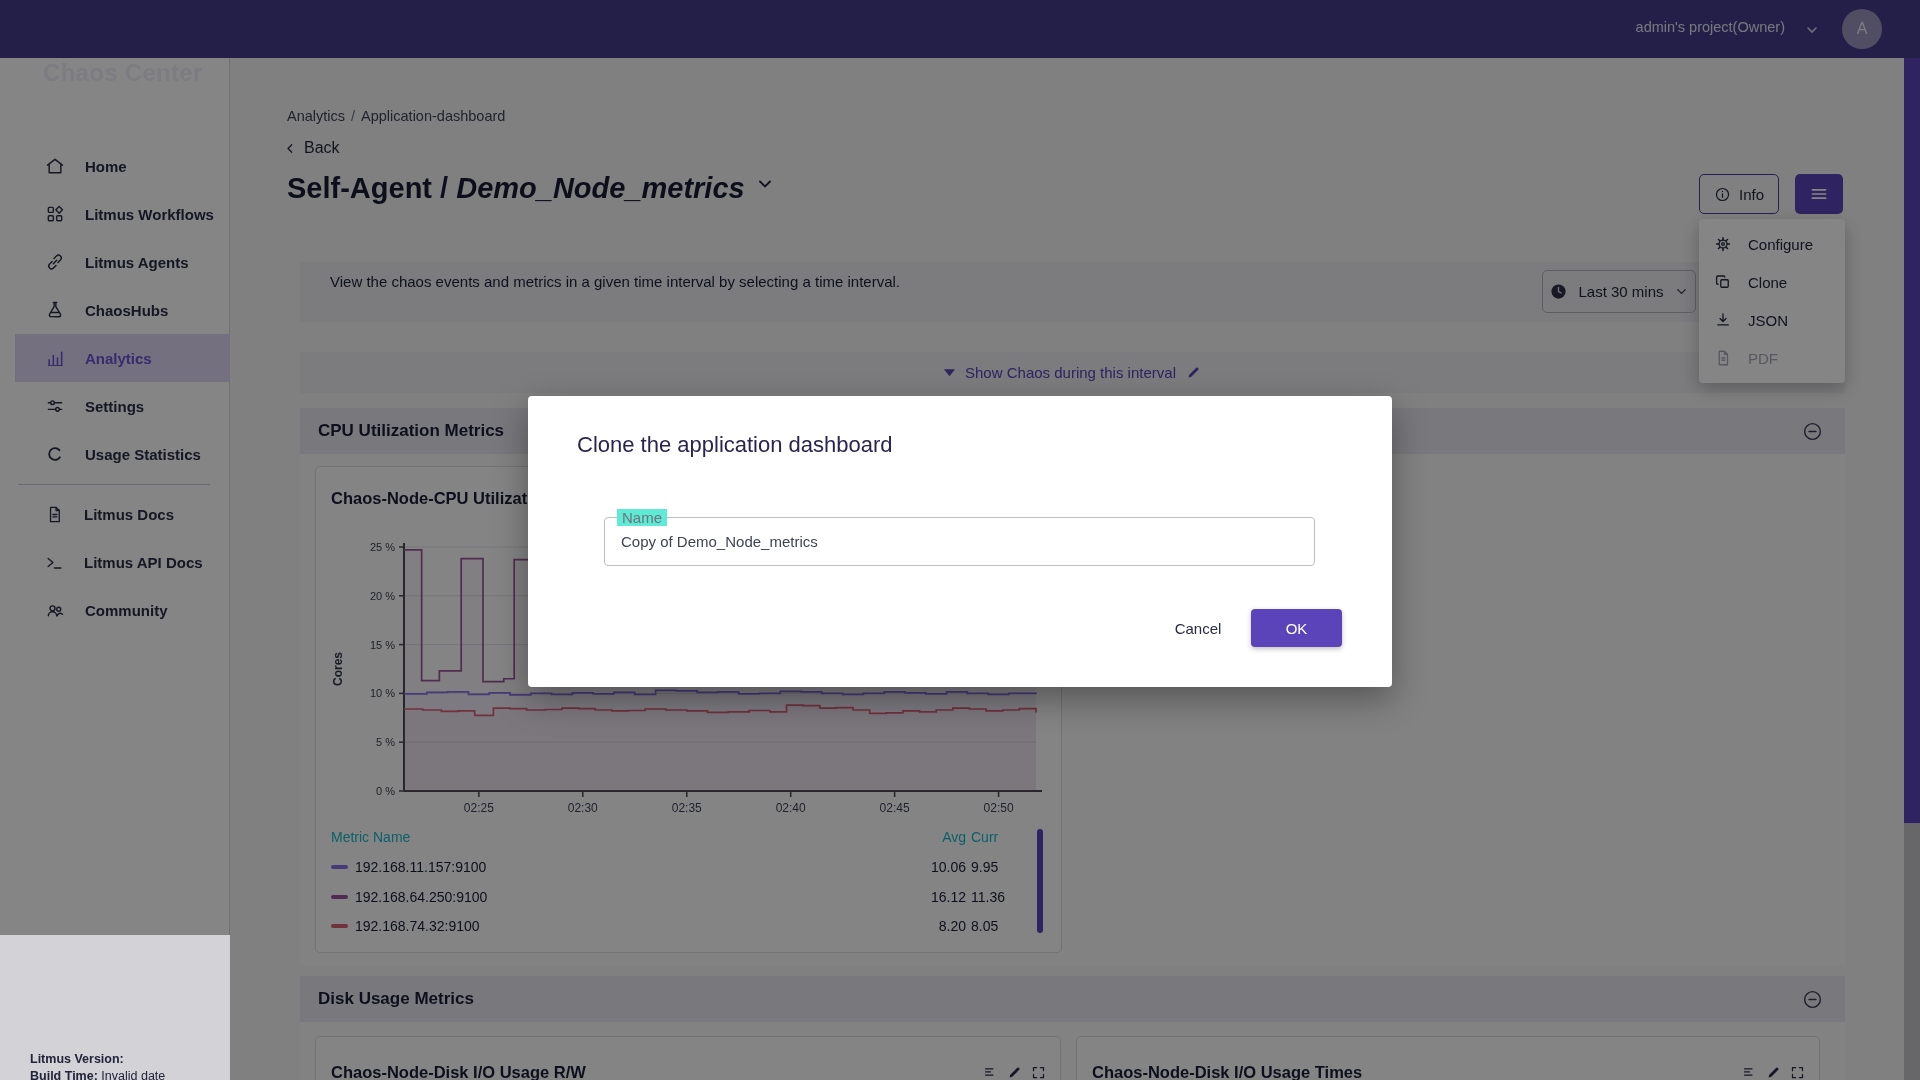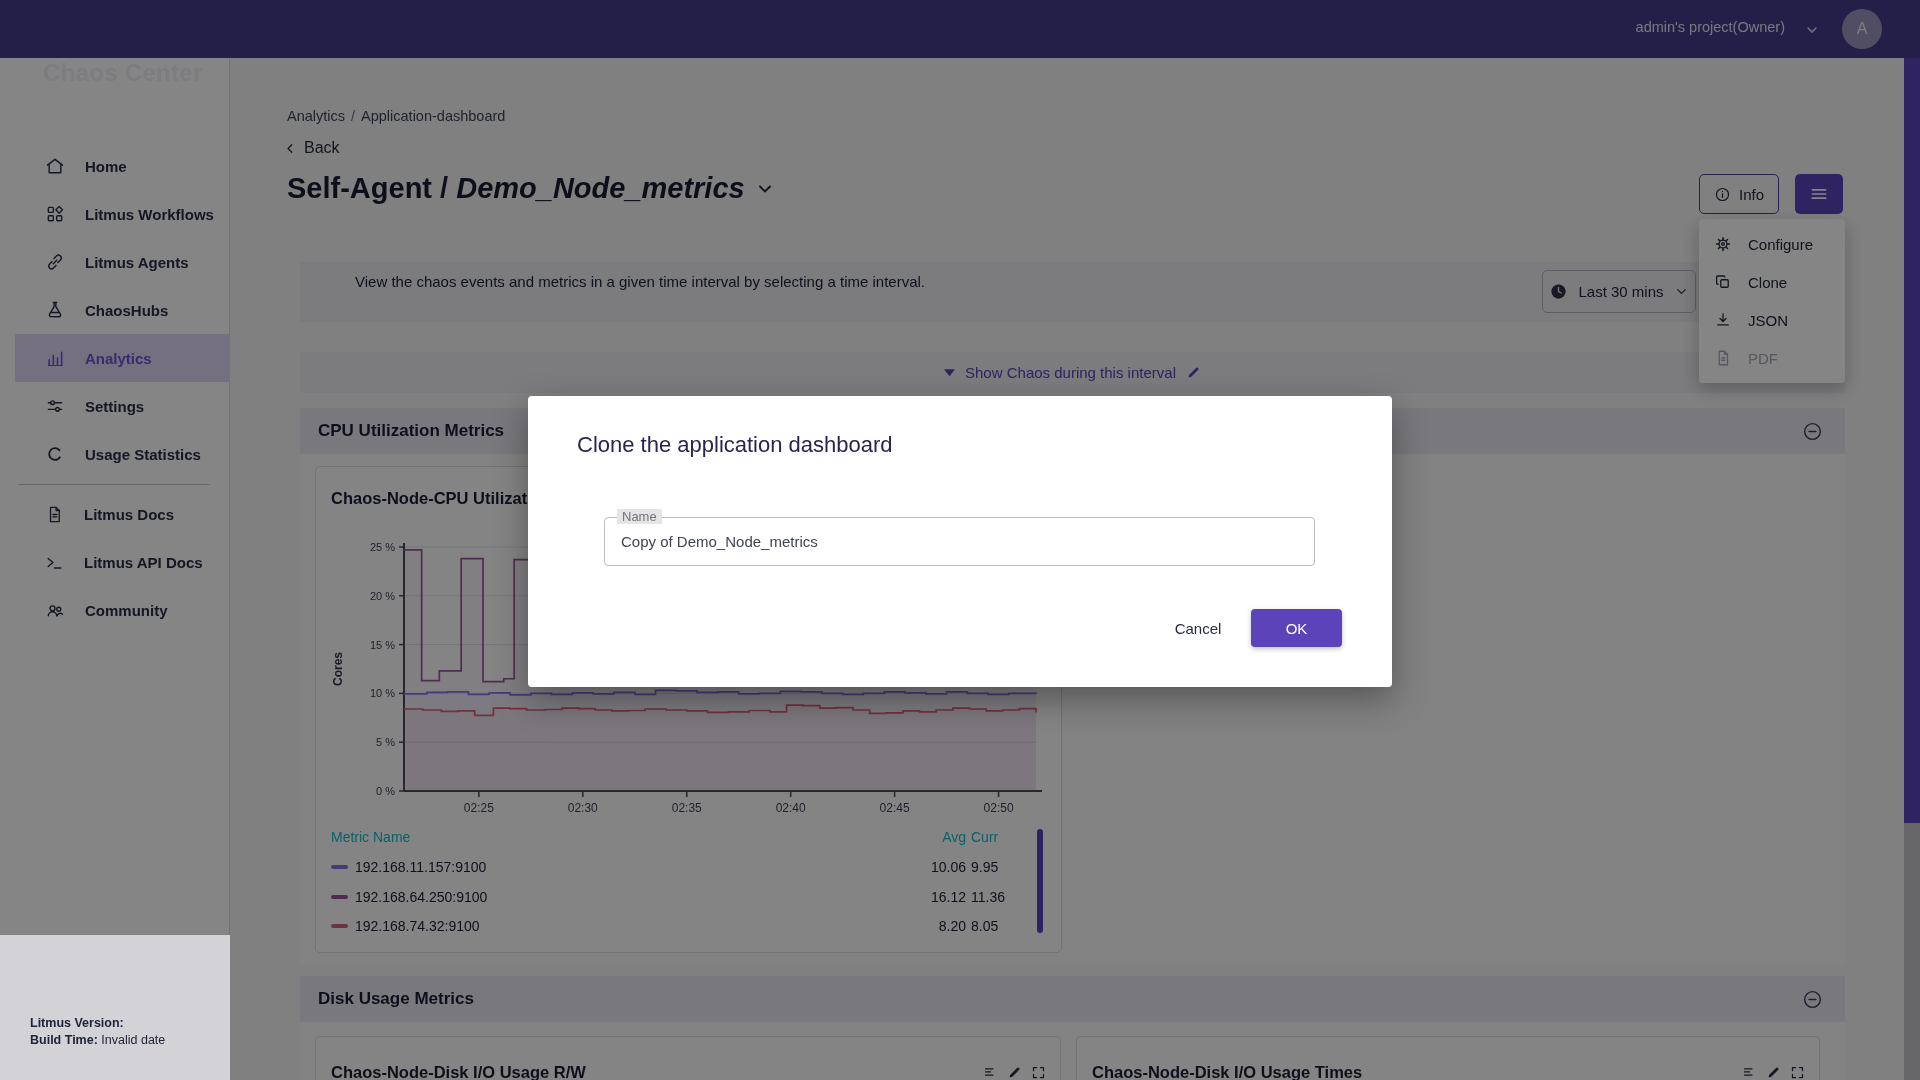--- a/index.html
+++ b/index.html
@@ -16,41 +16,41 @@
   .avatar { position:absolute; right:38px; top:9px; width:40px; height:40px; border-radius:50%; background:#9C96BE; color:#F0EEF8; font-size:16px; display:flex; align-items:center; justify-content:center; }
 
   
   .sidebar { left:0; top:58px; width:230px; height:1022px; background:#FFFFFF; border-right:1px solid #D8D8DE; z-index:2; }
   .nav { position:absolute; left:0; top:84px; width:230px; }
   .nav-item { height:48px; display:flex; align-items:center; gap:20px; padding-left:30px; color:#2A2F45; font-size:15px; font-weight:600; cursor:pointer;margin-left:15px; }
   .nav-item svg { flex:0 0 auto; }
   .nav-item.active { background:#DFD6F6; color:#6B54D4; }
   .nav-divider { position:absolute; left:18px; top:426px; width:192px; height:1px; background:#C9C9D1; }
   .nav2 { position:absolute; left:0; top:432px; width:230px; }
-  .version-block { left:0; top:935px; width:230px; height:145px; background:#D3D3D7; z-index:45; padding:80px 0 0 30px; font-size:12.5px; color:#20243A; line-height:17px; }
+  .version-block { left:0; top:935px; width:230px; height:145px; background:#D3D3D7; z-index:45; padding:116px 0 0 30px; font-size:12.5px; color:#20243A; line-height:17px; }
   .version-block b { font-weight:bold; }
 
   
   .breadcrumb { left:287px; top:108px; font-size:14.5px; color:#3E4457; }
   .breadcrumb span { cursor:pointer; }
   .crumb-sep { color:#6A7083; padding:0 6px; }
   .back-row { left:283px; top:139px; font-size:16px; color:#252A3D; display:flex; align-items:center; gap:6px; cursor:pointer; }
-  .title-row { left:287px; top:172px; display:flex; align-items:center; gap:10px; }
+  .title-row { left:287px; top:172px; display:flex; align-items:flex-start; gap:10px; }
   .page-title { font-size:29px; font-weight:bold; color:#181D33; }
   .page-title-name { font-style:italic; }
   .title-chev { position:relative; top:2px; cursor:pointer; color:#20253A; }
 
   .info-btn { left:1699px; top:174px; width:80px; height:40px; border:1.5px solid #4B3E9E; border-radius:5px; display:flex; align-items:center; justify-content:center; gap:8px; color:#23283C; font-size:15px; cursor:pointer; background:transparent; }
   .menu-btn { left:1795px; top:174px; width:48px; height:40px; background:#5B44BA; border-radius:5px; display:flex; align-items:center; justify-content:center; cursor:pointer; }
   .menu { left:1699px; top:219px; width:146px; background:#FFFFFF; border-radius:4px; box-shadow:0 6px 18px rgba(0,0,0,.25); z-index:5; padding:6px 0; }
   .menu-item { height:38px; display:flex; align-items:center; gap:16px; padding-left:15px; font-size:15px; color:#23283C; cursor:pointer; }
   .menu-item.disabled { color:#A8A8B8; cursor:default; }
 
   .banner { left:300px; top:262px; width:1545px; height:60px; background:#EDEDF3; }
-  .banner-text { position:absolute; left:30px; top:10px; width:570px; font-size:15px; line-height:20px; color:#1A2138;margin-left:25px; }
+  .banner-text { position:absolute; left:30px; top:10px; width:570px; font-size:15px; line-height:20px; color:#1A2138; }
   .time-btn { left:1542px; top:270px; width:154px; height:43px; border:1px solid #B4B4C0; border-radius:5px; display:flex; align-items:center; justify-content:center; gap:10px; font-size:15px; color:#20253A; cursor:pointer; }
 
   .chaos-bar { left:300px; top:352px; width:1545px; height:41px; background:#EDEDF3; display:flex; align-items:center; justify-content:center; gap:10px; color:#5B44BA; font-size:15px; cursor:pointer; }
 
   .panel-header { width:1545px; height:46px; background:#E9E9F0; display:flex; align-items:center; justify-content:space-between; padding:0 22px 0 18px; }
   .panel-title { font-size:17px; font-weight:bold; color:#191E36; }
   .cpu-header { left:300px; top:408px; }
   .cpu-body { left:300px; top:454px; width:1545px; height:511px; background:#FAFAFB; }
   .minus-btn { cursor:pointer; color:#3A3A58; display:flex; }
 
@@ -79,21 +79,21 @@
   
   .scroll-track { left:1904px; top:58px; width:16px; height:1022px; background:#C6C6CC; }
   .scroll-thumb { left:1904px; top:58px; width:16px; height:765px; background:#5B44BA; cursor:pointer; }
 
   
   .backdrop { left:0; top:0; width:1920px; height:1080px; background:rgba(0,0,0,0.48); z-index:40; }
   .modal { left:528px; top:396px; width:864px; height:291px; background:#FFFFFF; border-radius:4px; box-shadow:0 12px 34px rgba(0,0,0,.35); z-index:50; }
   .modal-title { position:absolute; left:49px; top:36px; font-size:22px; color:#2A2450; }
   .name-field { position:absolute; left:76px; top:121px; width:711px; height:49px; border:1px solid #BDBDC7; border-radius:4px; }
   .name-field input { position:absolute; left:2px; top:2px; width:705px; height:43px; border:none; outline:none; padding:0 14px; font-size:15px; color:#3F4452; font-family:"Liberation Sans",sans-serif; background:transparent; }
-  .name-label { position:absolute; left:89px; top:113px; background:#e5e5e5; padding:0 5px; font-size:13px; color:#72727E; }
+  .name-label { position:absolute; left:89px; top:113px; background:#5eead4; padding:0 5px; font-size:15px; color:#72727E; }
   .cancel-btn { position:absolute; left:627px; top:214px; width:86px; height:36px; background:transparent; border:none; font-size:15px; color:#272C3F; cursor:pointer; display:flex; align-items:center; justify-content:center; font-family:"Liberation Sans",sans-serif; }
   .ok-btn { position:absolute; left:723px; top:213px; width:91px; height:38px; background:#5B44BA; border:none; border-radius:4px; color:#FFFFFF; font-size:15px; cursor:pointer; box-shadow:0 2px 5px rgba(0,0,0,.25); font-family:"Liberation Sans",sans-serif; }
 </style>
 </head>
 <body>
 
 <div class="stage">
 
   <div class="abs header">
     <div class="app-title">Chaos Center</div>

